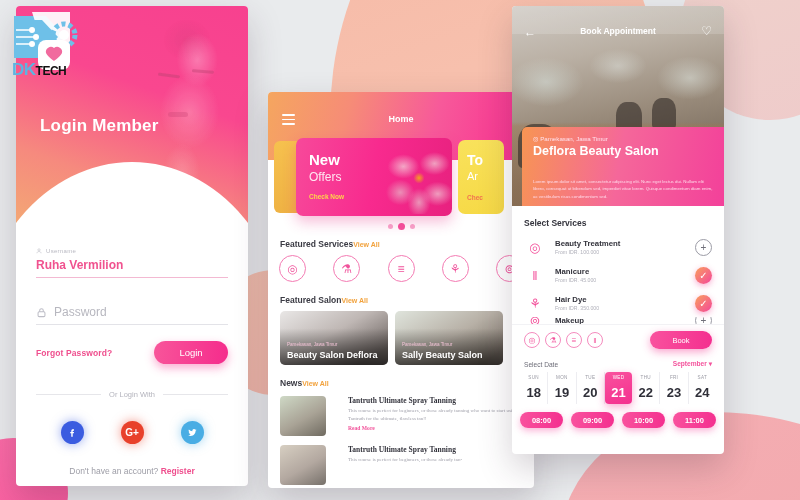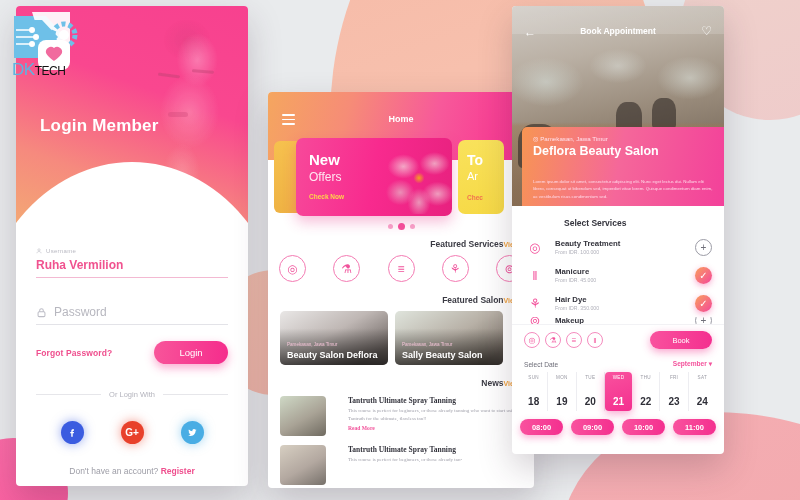--- a/index.html
+++ b/index.html
@@ -162,21 +162,21 @@
     background:linear-gradient(165deg,#f9e25c,#f6d945); overflow:hidden;
   }
   .card-y-r .t1 { position:absolute; left:9px; top:12px; color:#fff; font-size:14px; font-weight:bold; }
   .card-y-r .t2 { position:absolute; left:9px; top:30px; color:#fff; font-size:11px; }
   .card-y-r .t3 { position:absolute; left:9px; top:54px; color:#f2734f; font-size:6.5px; font-weight:bold; }
 
   .dots { display:flex; gap:5px; justify-content:center; margin-top:64px; }
   .dot { width:5px; height:5px; border-radius:50%; background:#f7a7cb; }
   .dot.on { width:7px; height:7px; background:#f4529b; margin-top:-1px; }
 
-  .sec-head { display:flex; justify-content:flex-end; align-items:baseline; padding:9px 4px 4px 12px; }
+  .sec-head { display:flex; justify-content:flex-start; align-items:baseline; padding:9px 4px 4px 12px; }
   .sec-title { font-size:8.5px; font-weight:bold; color:#3b3b44; }
   .sec-link { font-size:7px; color:#f2a23c; font-weight:bold; }
 
   .svc-row { display:flex; justify-content:space-between; padding:2px 11px 4px 11px; }
   .svc-circ {
     width:27px; height:27px; border-radius:50%; border:1.4px solid #f47bb3;
     display:flex; align-items:center; justify-content:center; color:#f0529b; font-size:12px;
   }
 
   .salon-row { display:flex; gap:7px; padding:2px 0 4px 12px; }
@@ -215,21 +215,21 @@
   .ico-back { position:absolute; left:12px; top:0; color:#fff; font-size:12px; line-height:12px; }
   .ico-heart { position:absolute; right:12px; top:-1px; color:#fff; font-size:12px; line-height:12px; }
   .book-info {
     position:absolute; left:10px; right:0; bottom:-4px; padding:8px 11px 10px 11px; border-radius:5px 0 0 5px;
     background:linear-gradient(100deg,#f79553 0%,#f5679a 48%,#f3409a 100%);
   }
   .bi-loc { font-size:6.2px; color:#ffe2ee; margin-bottom:2px; }
   .bi-name { font-size:12.5px; font-weight:bold; color:#fff; margin-bottom:20px; }
   .bi-desc { font-size:4.4px; color:#ffd9e8; line-height:1.7; }
 
-  .sel-title { font-size:8.5px; font-weight:bold; color:#33333c; padding:12px 12px 5px 12px;margin-left:40px; }
+  .sel-title { font-size:8.5px; font-weight:bold; color:#33333c; padding:12px 12px 5px 12px; }
   .svc-item { display:flex; align-items:center; padding:3px 12px; gap:9px; }
   .svc-ico { width:22px; height:22px; display:flex; align-items:center; justify-content:center; color:#f3539c; font-size:13px; flex:none; }
   .svc-txt { flex:1; }
   .svc-n { font-size:7.8px; font-weight:bold; color:#33333c; }
   .svc-p { font-size:5.2px; color:#b0b0ba; margin-top:1px; }
   .svc-act { width:17px; height:17px; border-radius:50%; flex:none; display:flex; align-items:center; justify-content:center; font-size:10px; }
   .svc-act.plus { border:1px solid #9b9ba5; color:#70707a; }
   .svc-act.check { background:linear-gradient(135deg,#f9a05e,#f4469a); color:#fff; box-shadow:0 2px 6px rgba(244,70,154,.45); }
 
   .book-bar { display:flex; align-items:center; justify-content:space-between; padding:6px 12px 5px 12px; border-top:1px solid #f2f2f5; }
@@ -239,33 +239,33 @@
     background:linear-gradient(95deg,#f9529e,#f42f8f); color:#fff; font-size:7.5px;
     font-family:"Liberation Sans",sans-serif; box-shadow:0 3px 8px rgba(244,50,145,.45); }
 
   .date-head { display:flex; justify-content:space-between; align-items:center; padding:6px 12px 4px 12px; }
   .dh-l { font-size:6.6px; color:#6d6d78; }
   .dh-r { font-size:6.6px; color:#f4539c; font-weight:bold; }
   .date-row { display:flex; padding:0 8px; }
   .dcell { flex:1; text-align:center; padding:3px 0 4px 0; border-right:1px solid #ededf1; }
   .dcell:last-child { border-right:none; }
   .dcell .dw { font-size:4.6px; color:#9a9aa4; letter-spacing:.3px; }
-  .dcell .dn { font-size:10px; font-weight:bold; color:#2f2f38; margin-top:16px; }
+  .dcell .dn { font-size:13px; font-weight:bold; color:#2f2f38; margin-top:5px; }
   .dcell.on { background:linear-gradient(160deg,#f9529e,#f42f8f); border-radius:4px; border-right:none;
     box-shadow:0 3px 9px rgba(244,50,145,.42); }
   .dcell.on .dw, .dcell.on .dn { color:#fff; }
 
   .time-row { display:flex; gap:8px; padding:8px 8px 9px 8px; }
   .tpill { flex:1; height:16px; border-radius:9px; display:flex; align-items:center; justify-content:center;
     background:linear-gradient(95deg,#f9529e,#f42f8f); color:#fff; font-size:7.5px; font-weight:bold;
     box-shadow:0 3px 7px rgba(244,50,145,.35); }
 
   
   .logo { position:absolute; left:8px; top:10px; width:84px; height:78px; z-index:50; }
-  .logo-txt { position:absolute; left:4px; bottom:8px; font-size:17px; font-weight:normal; letter-spacing:-.5px; }
+  .logo-txt { position:absolute; left:4px; bottom:8px; font-size:17px; font-weight:bold; letter-spacing:-.5px; }
   .logo-dk { color:#5db4e0; }
   .logo-tech { color:#111; font-size:12px; }
 </style>
 </head>
 <body>
 
 <div class="bg">
   <div class="blob-peach"></div>
   <div class="blob-topright"></div>
   <div class="blob-peach2"></div>

